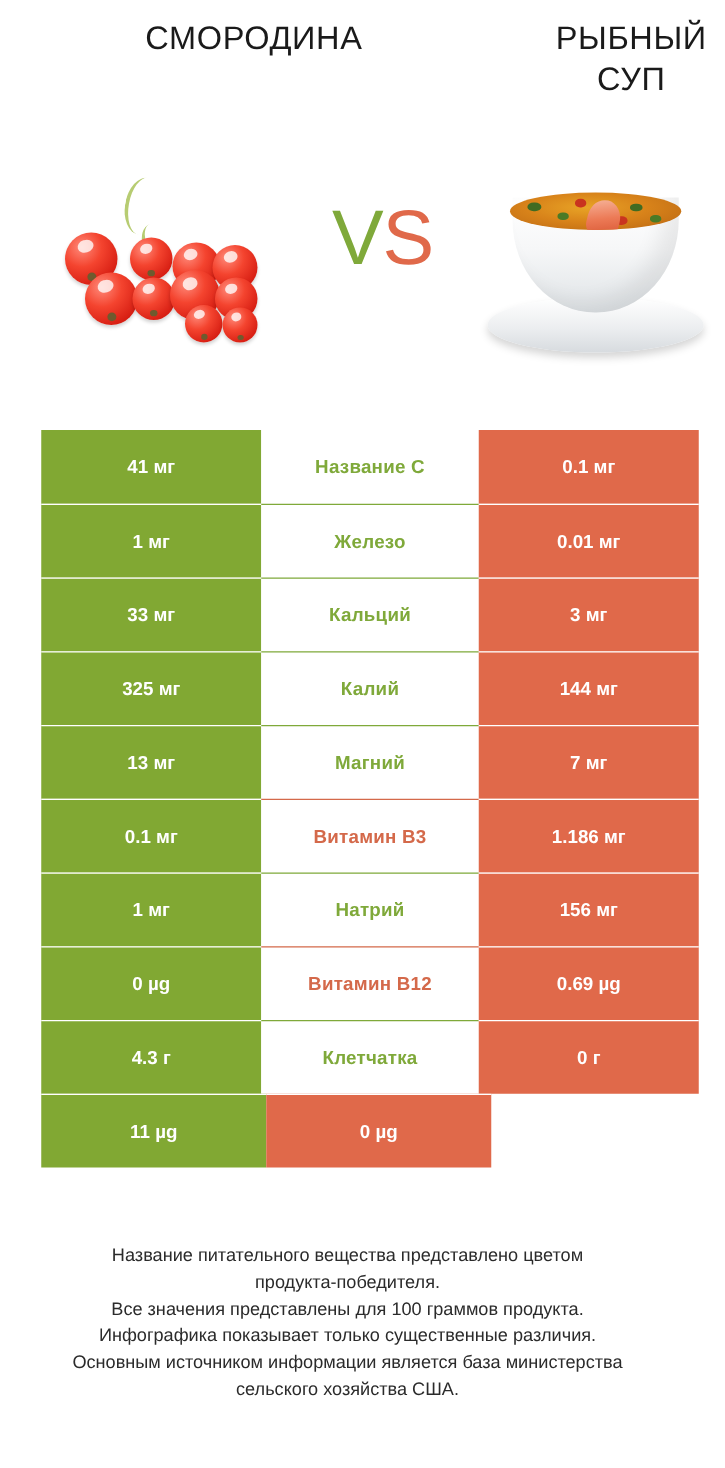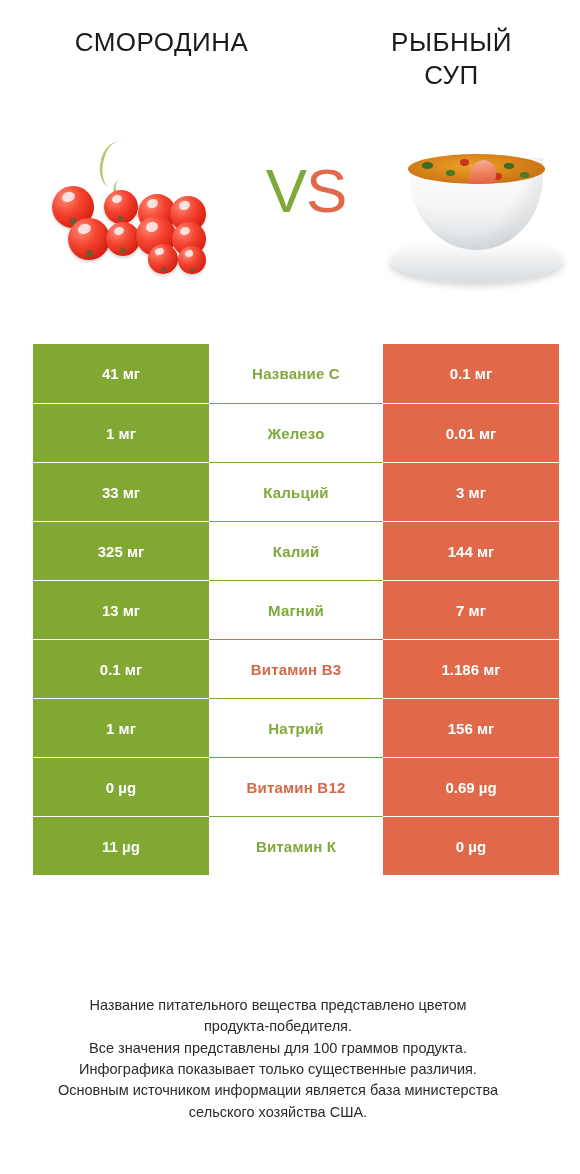--- a/index.html
+++ b/index.html
@@ -21,22 +21,22 @@
     top: 0;
     left: 0;
     width: 580px;
     height: 120px;
     display: flex;
   }
   .title-col {
     flex: 1 1 50%;
     display: flex;
     align-items: flex-start;
-    justify-content: center;
-    padding-top: 26px;
+    justify-content: flex-end;
+    padding-top: 14px;
     box-sizing: border-box;
     margin-left: 33px;
   }
   .title-col .title-text {
     font-size: 26px;
     font-weight: 300;
     color: #1a1a1a;
     letter-spacing: 0.5px;
     text-align: center;
     line-height: 1.28;
@@ -322,24 +322,28 @@
     <div class="cell cell-mid">Натрий</div>
     <div class="cell cell-right">156 мг</div>
   </div>
 
   <div class="row win-right">
     <div class="cell cell-left">0 µg</div>
     <div class="cell cell-mid">Витамин B12</div>
     <div class="cell cell-right">0.69 µg</div>
   </div>
 
+  <div class="row win-left">
+    <div class="cell cell-left">4.3 г</div>
+    <div class="cell cell-mid">Клетчатка</div>
+    <div class="cell cell-right">0 г</div>
+  </div>
 
   <div class="row win-left">
     <div class="cell cell-left">11 µg</div>
-    <div class="cell cell-mid">Витамин К</div>
     <div class="cell cell-right">0 µg</div>
   </div>
 
 </div>
 
 <div class="footer">
   <p>Название питательного вещества представлено цветом</p>
   <p>продукта-победителя.</p>
   <p>Все значения представлены для 100 граммов продукта.</p>
   <p>Инфографика показывает только существенные различия.</p>

